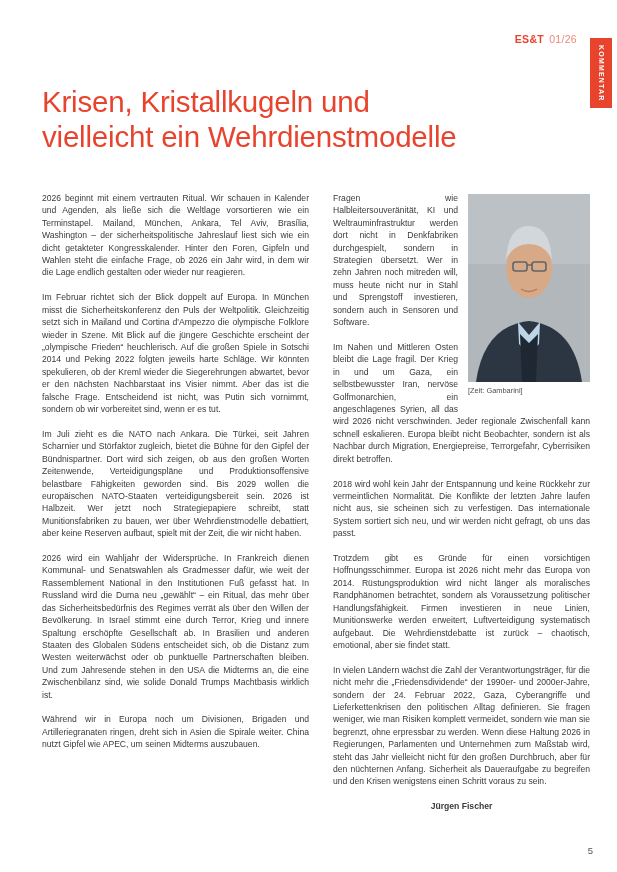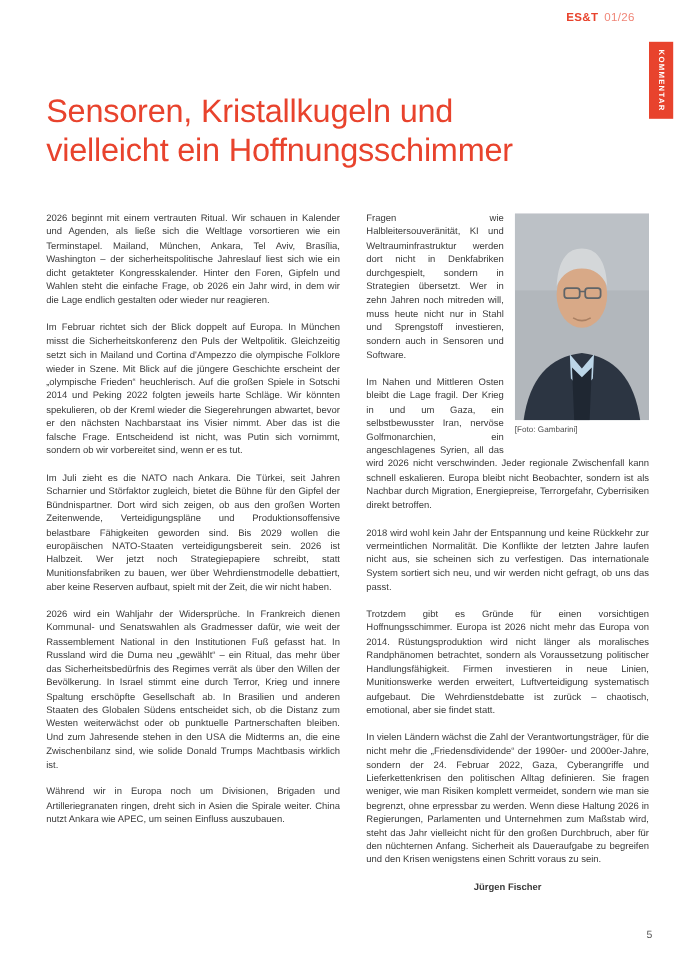--- a/index.html
+++ b/index.html
@@ -1,21 +1,21 @@
 <!DOCTYPE html>
 <html lang="de" style="--accent: #e8432d; --body-text: #3a3a3a;"><head>
 <meta charset="utf-8">
 <style>
   :root { --accent:#e8432d; --body-text:#3a3a3a; }
   * { box-sizing:border-box; margin:0; padding:0; }
   html,body { background:#ffffff; }
   body { font-family:"Liberation Sans","DejaVu Sans",sans-serif; }
   .page { position:relative; width:617px; height:872px; background:#ffffff; overflow:hidden; }
 
-  .issue { position:absolute; top:10px; right:40px; font-size:10.5px; color:var(--accent); letter-spacing:.3px; }
+  .issue { position:absolute; top:33px; right:40px; font-size:10.5px; color:var(--accent); letter-spacing:.3px; }
   .issue .brand { font-weight:bold; }
   .issue .num { font-weight:normal; opacity:.65; margin-left:2px; }
 
   .tab { position:absolute; top:38px; right:5px; width:22px; height:70px; background:var(--accent); color:#ffffff; display:flex; align-items:center; justify-content:center; }
   .tab span { writing-mode:vertical-rl; font-size:7px; font-weight:bold; letter-spacing:1.2px; }
 
   .title { position:absolute; left:42px; top:84px; width:552px; color:var(--accent); font-size:29.5px; line-height:35px; font-weight:500; letter-spacing:-.2px; }
 
   .columns { position:absolute; left:42px; top:192px; width:548px; display:flex; gap:24px;
              color:var(--body-text); font-size:8.6px; line-height:12.4px; text-align:justify;
@@ -40,51 +40,51 @@
   <div class="issue">
     <span class="brand">ES&amp;T</span>
     <span class="num">01/26</span>
   </div>
 
   <div class="tab">
     <span>KOMMENTAR</span>
   </div>
 
   <h1 class="title">
-    <span>Sensoren, Kristallkugeln und</span><br>
-    <span>vielleicht ein Hoffnungsschimmer</span>
+    <span>Krisen, Kristallkugeln und</span><br>
+    <span>vielleicht ein Wehrdienstmodelle</span>
   </h1>
 
   <div class="columns">
 
     <div class="col-left">
       <p>2026 beginnt mit einem vertrauten Ritual. Wir schauen in Kalender und Agenden, als ließe sich die Weltlage vorsortieren wie ein Terminstapel. Mailand, München, Ankara, Tel Aviv, Brasília, Washington – der sicherheitspolitische Jahreslauf liest sich wie ein dicht getakteter Kongresskalender. Hinter den Foren, Gipfeln und Wahlen steht die einfache Frage, ob 2026 ein Jahr wird, in dem wir die Lage endlich gestalten oder wieder nur reagieren.</p>
       <p>Im Februar richtet sich der Blick doppelt auf Europa. In München misst die Sicherheitskonferenz den Puls der Weltpolitik. Gleichzeitig setzt sich in Mailand und Cortina d'Ampezzo die olympische Folklore wieder in Szene. Mit Blick auf die jüngere Geschichte erscheint der „olympische Frieden“ heuchlerisch. Auf die großen Spiele in Sotschi 2014 und Peking 2022 folgten jeweils harte Schläge. Wir könnten spekulieren, ob der Kreml wieder die Siegerehrungen abwartet, bevor er den nächsten Nachbarstaat ins Visier nimmt. Aber das ist die falsche Frage. Entscheidend ist nicht, was Putin sich vornimmt, sondern ob wir vorbereitet sind, wenn er es tut.</p>
       <p>Im Juli zieht es die NATO nach Ankara. Die Türkei, seit Jahren Scharnier und Störfaktor zugleich, bietet die Bühne für den Gipfel der Bündnispartner. Dort wird sich zeigen, ob aus den großen Worten Zeitenwende, Verteidigungspläne und Produktionsoffensive belastbare Fähigkeiten geworden sind. Bis 2029 wollen die europäischen NATO-Staaten verteidigungsbereit sein. 2026 ist Halbzeit. Wer jetzt noch Strategiepapiere schreibt, statt Munitionsfabriken zu bauen, wer über Wehrdienstmodelle debattiert, aber keine Reserven aufbaut, spielt mit der Zeit, die wir nicht haben.</p>
       <p>2026 wird ein Wahljahr der Widersprüche. In Frankreich dienen Kommunal- und Senatswahlen als Gradmesser dafür, wie weit der Rassemblement National in den Institutionen Fuß gefasst hat. In Russland wird die Duma neu „gewählt“ – ein Ritual, das mehr über das Sicherheitsbedürfnis des Regimes verrät als über den Willen der Bevölkerung. In Israel stimmt eine durch Terror, Krieg und innere Spaltung erschöpfte Gesellschaft ab. In Brasilien und anderen Staaten des Globalen Südens entscheidet sich, ob die Distanz zum Westen weiterwächst oder ob punktuelle Partnerschaften bleiben. Und zum Jahresende stehen in den USA die Midterms an, die eine Zwischenbilanz sind, wie solide Donald Trumps Machtbasis wirklich ist.</p>
-      <p>Während wir in Europa noch um Divisionen, Brigaden und Artilleriegranaten ringen, dreht sich in Asien die Spirale weiter. China nutzt Ankara wie APEC, um seinen Einfluss auszubauen.</p>
+      <p>Während wir in Europa noch um Divisionen, Brigaden und Artilleriegranaten ringen, dreht sich in Asien die Spirale weiter. China nutzt Gipfel wie APEC, um seinen Midterms auszubauen.</p>
     </div>
 
     <div class="col-right">
 
       <figure class="photo-fig">
         <svg viewBox="0 0 122 188" xmlns="http://www.w3.org/2000/svg" role="img" aria-label="Porträtfoto">
           <rect width="122" height="188" fill="#b2b7bc"></rect>
           <rect x="0" y="0" width="122" height="70" fill="#bcc1c6"></rect>
           <path d="M8 188 q8 -56 53 -61 q45 5 53 61 z" fill="#2c3542"></path>
           <path d="M50 128 l11 13 l11 -13 l-1 22 l-10 11 l-10 -11 z" fill="#bcd6e8"></path>
           <path d="M52 140 l9 9 l9 -9 l-2 48 l-7 0 l-7 0 z" fill="#1f2732"></path>
           <ellipse cx="61" cy="74" rx="23" ry="30" fill="#d8a987"></ellipse>
           <path d="M38 66 q2 -34 23 -34 q21 0 23 34 q-7 -16 -23 -16 q-16 0 -23 16 z" fill="#d4d7d9"></path>
           <rect x="45" y="68" width="14" height="9" rx="2.5" fill="none" stroke="#5f6468" stroke-width="1.6"></rect>
           <rect x="64" y="68" width="14" height="9" rx="2.5" fill="none" stroke="#5f6468" stroke-width="1.6"></rect>
           <line x1="59" y1="71" x2="64" y2="71" stroke="#5f6468" stroke-width="1.4"></line>
           <path d="M53 95 q8 5 16 0" fill="none" stroke="#a97f62" stroke-width="1.4"></path>
         </svg>
-        <figcaption class="caption">[Foto: Gambarini]</figcaption>
+        <figcaption class="caption">[Zeit: Gambarini]</figcaption>
       </figure>
 
       <p>Fragen wie Halbleitersouveränität, KI und Weltrauminfrastruktur werden dort nicht in Denkfabriken durchgespielt, sondern in Strategien übersetzt. Wer in zehn Jahren noch mitreden will, muss heute nicht nur in Stahl und Sprengstoff investieren, sondern auch in Sensoren und Software.</p>
       <p>Im Nahen und Mittleren Osten bleibt die Lage fragil. Der Krieg in und um Gaza, ein selbstbewusster Iran, nervöse Golfmonarchien, ein angeschlagenes Syrien, all das wird 2026 nicht verschwinden. Jeder regionale Zwischenfall kann schnell eskalieren. Europa bleibt nicht Beobachter, sondern ist als Nachbar durch Migration, Energiepreise, Terrorgefahr, Cyberrisiken direkt betroffen.</p>
       <p>2018 wird wohl kein Jahr der Entspannung und keine Rückkehr zur vermeintlichen Normalität. Die Konflikte der letzten Jahre laufen nicht aus, sie scheinen sich zu verfestigen. Das internationale System sortiert sich neu, und wir werden nicht gefragt, ob uns das passt.</p>
       <p>Trotzdem gibt es Gründe für einen vorsichtigen Hoffnungsschimmer. Europa ist 2026 nicht mehr das Europa von 2014. Rüstungsproduktion wird nicht länger als moralisches Randphänomen betrachtet, sondern als Voraussetzung politischer Handlungsfähigkeit. Firmen investieren in neue Linien, Munitionswerke werden erweitert, Luftverteidigung systematisch aufgebaut. Die Wehrdienstdebatte ist zurück – chaotisch, emotional, aber sie findet statt.</p>
       <p>In vielen Ländern wächst die Zahl der Verantwortungsträger, für die nicht mehr die „Friedensdividende“ der 1990er- und 2000er-Jahre, sondern der 24. Februar 2022, Gaza, Cyberangriffe und Lieferkettenkrisen den politischen Alltag definieren. Sie fragen weniger, wie man Risiken komplett vermeidet, sondern wie man sie begrenzt, ohne erpressbar zu werden. Wenn diese Haltung 2026 in Regierungen, Parlamenten und Unternehmen zum Maßstab wird, steht das Jahr vielleicht nicht für den großen Durchbruch, aber für den nüchternen Anfang. Sicherheit als Daueraufgabe zu begreifen und den Krisen wenigstens einen Schritt voraus zu sein.</p>
       <p class="author">Jürgen Fischer</p>
     </div>
 

